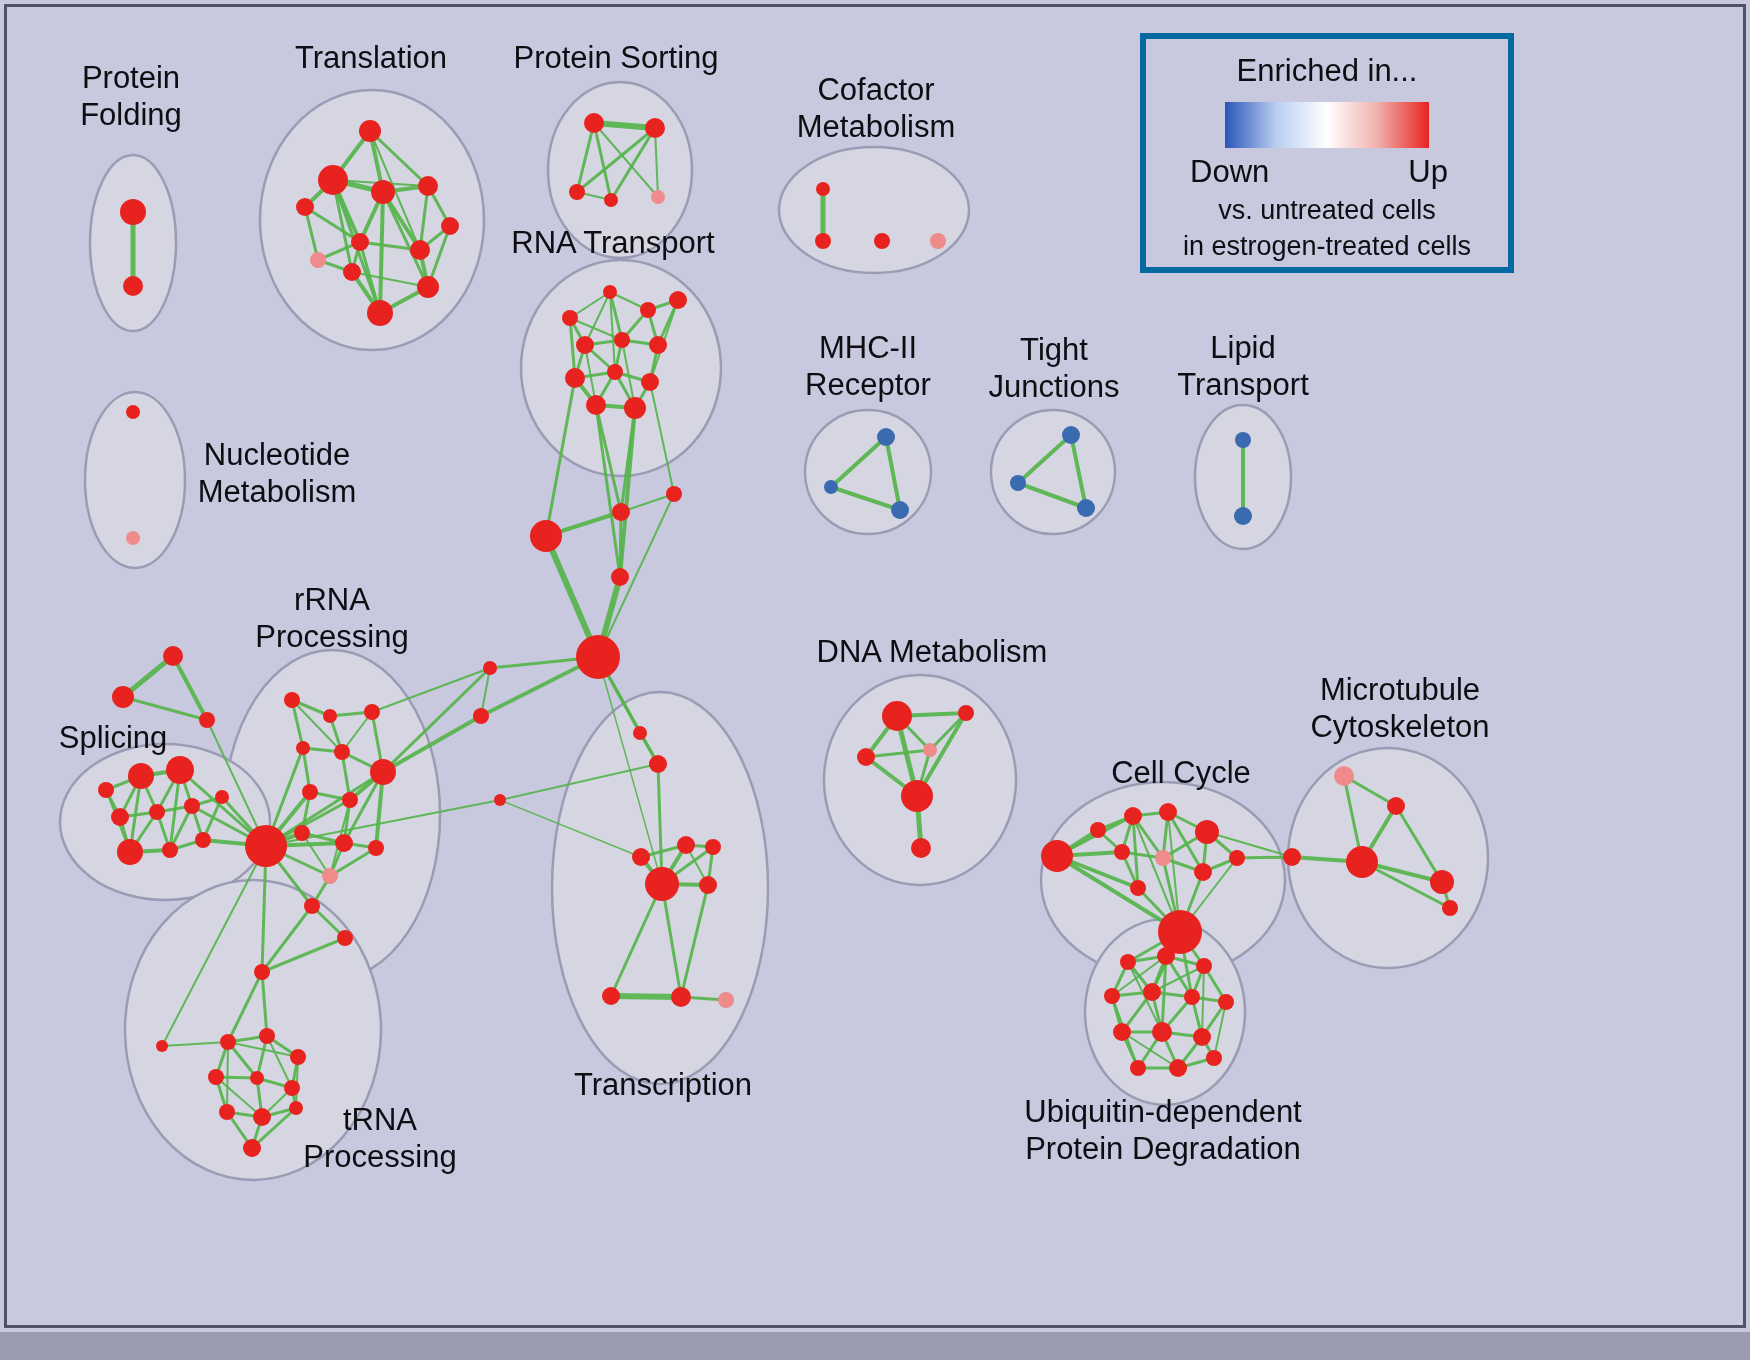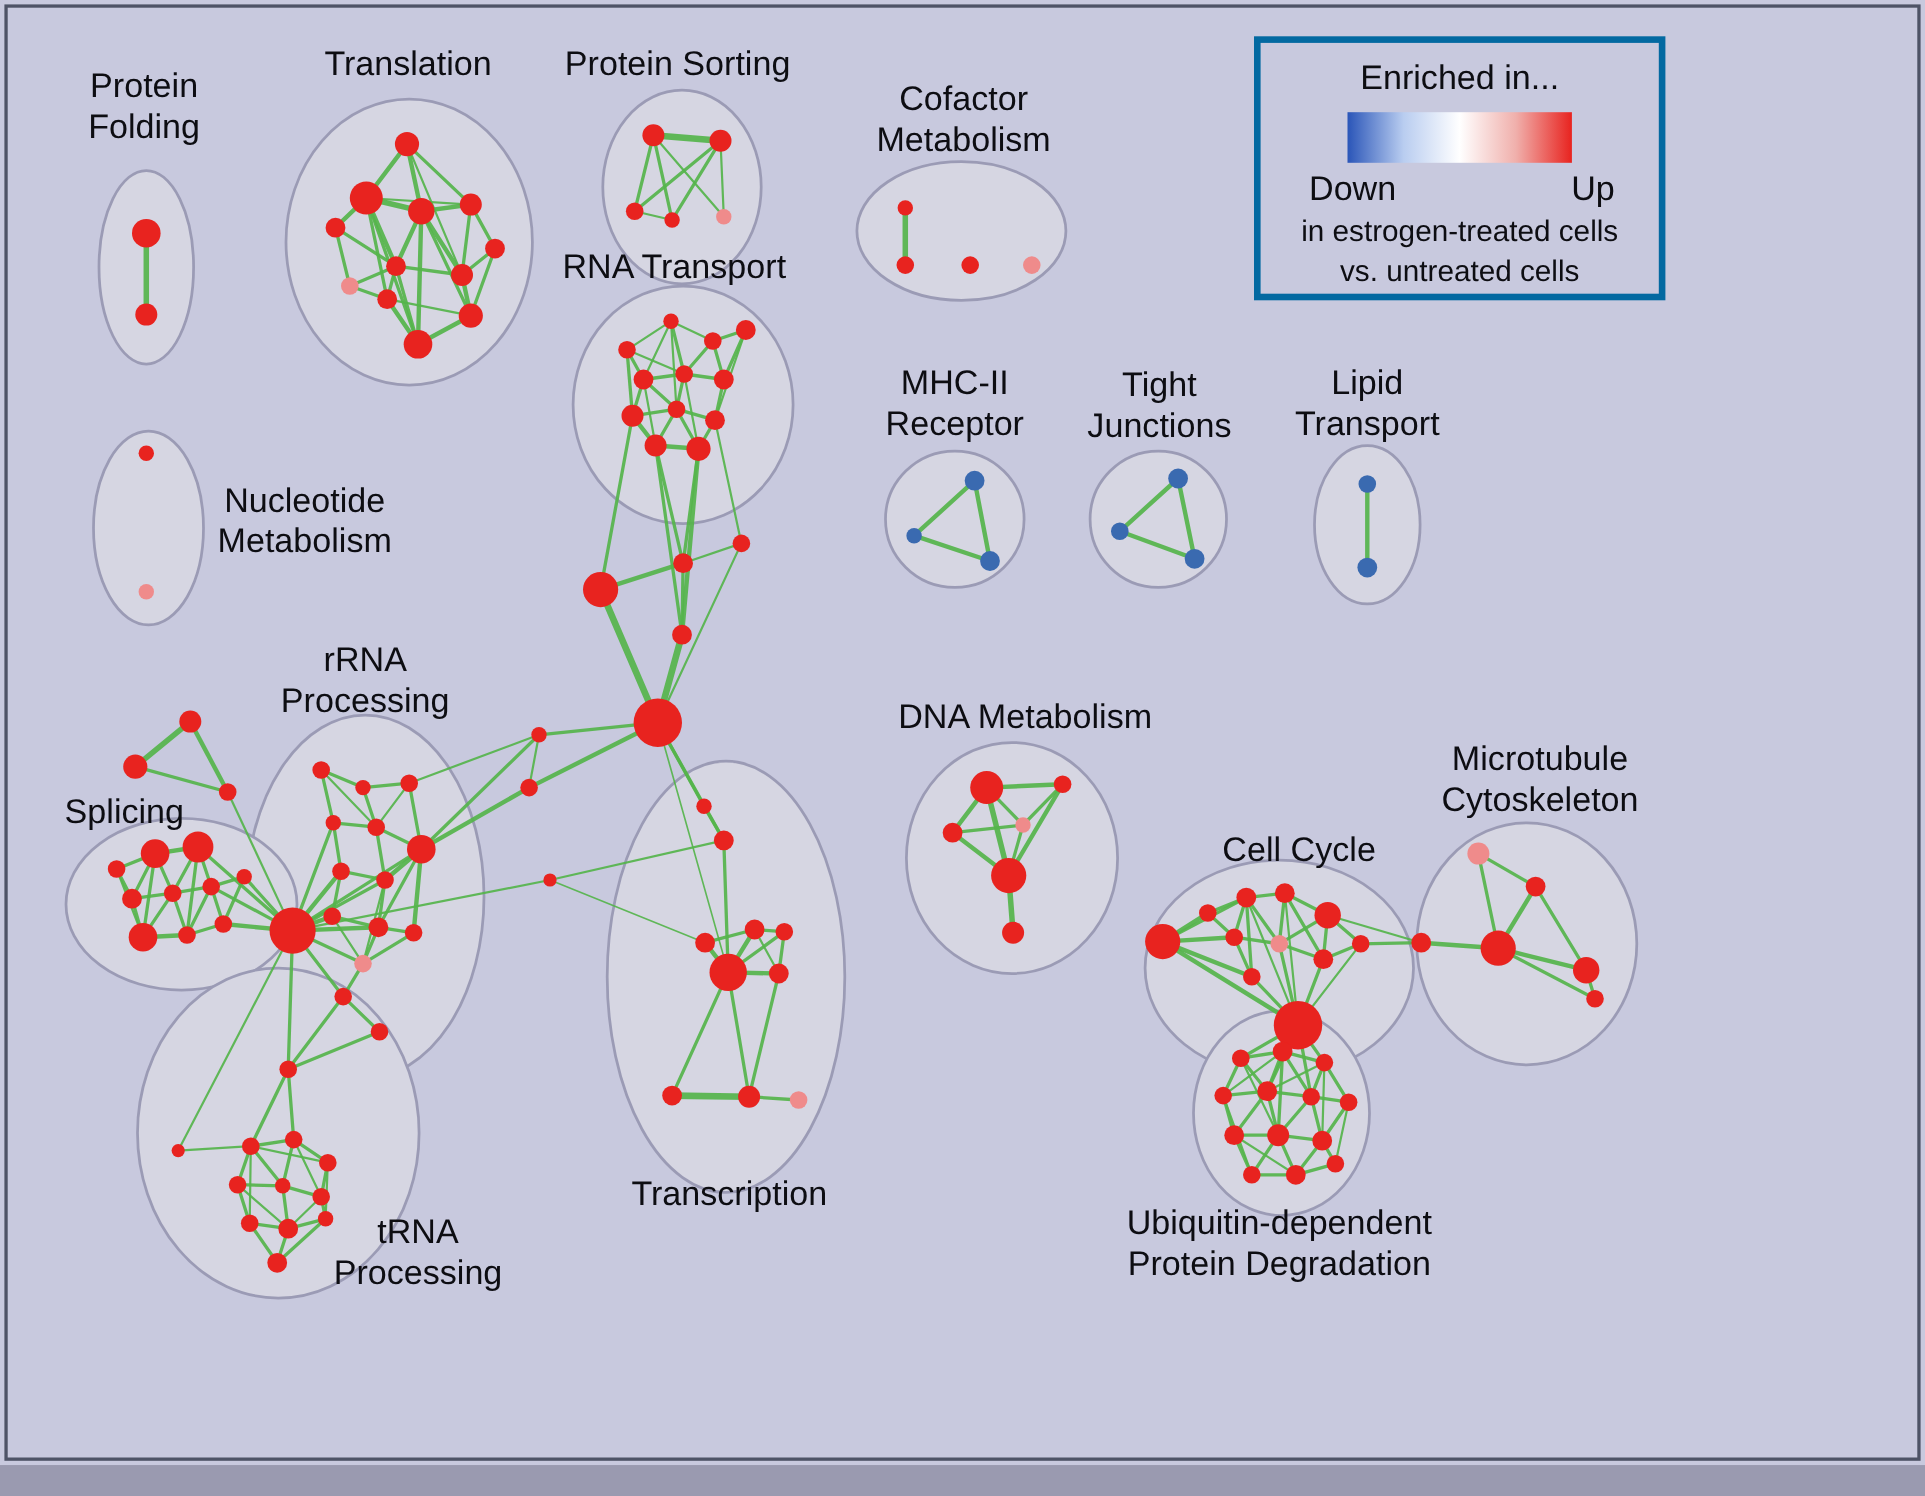--- a/index.html
+++ b/index.html
@@ -14,21 +14,21 @@
   .network{position:absolute;left:0;top:0;}
   .legend{
     position:absolute;left:1140px;top:33px;width:362px;height:228px;
     border:6px solid #0369a1;
     color:#0d0d12;
   }
   .legend-title{margin-top:14px;text-align:center;font-size:31px;font-weight:500;}
   .legend-bar{width:204px;height:46px;margin:13px auto 0 auto;}
   .legend-row{
     display:flex;justify-content:space-between;
-    padding:6px 40px 0 44px;font-size:31px;font-weight:500;
+    padding:6px 60px 0 44px;font-size:31px;font-weight:500;
   }
   .legend-desc{text-align:center;font-size:27px;font-weight:500;margin-top:5px;}
 </style>
 </head>
 <body>
 
 <div class="figure">
   <svg class="network" width="1750" height="1360" viewBox="0 0 1750 1360">
       <ellipse cx="133" cy="243" rx="43" ry="88" fill="#d6d6e2" stroke="#9b9bb5" stroke-width="2.5"></ellipse>
       <ellipse cx="372" cy="220" rx="112" ry="130" fill="#d6d6e2" stroke="#9b9bb5" stroke-width="2.5"></ellipse>
@@ -496,18 +496,18 @@
       <text x="1163" y="1122" text-anchor="middle" font-size="31" font-weight="500" fill="#0d0d12" font-family="&quot;Liberation Sans&quot;, sans-serif"><tspan x="1163" dy="0">Ubiquitin-dependent</tspan><tspan x="1163" dy="37">Protein Degradation</tspan></text>
     </svg>
 
   <div class="legend">
     <div class="legend-title">Enriched in...</div>
     <div class="legend-bar" style="background: linear-gradient(90deg, rgb(42, 85, 184), rgb(185, 205, 240), rgb(255, 255, 255), rgb(240, 176, 172), rgb(232, 35, 31));"></div>
     <div class="legend-row">
       <span>Down</span>
       <span>Up</span>
     </div>
+    <div class="legend-desc">vs. untreated cells</div>
     <div class="legend-desc">in estrogen-treated cells</div>
-    <div class="legend-desc">vs. untreated cells</div>
   </div>
 
   <div class="frame"></div>
 </div>
 
 </body></html>

